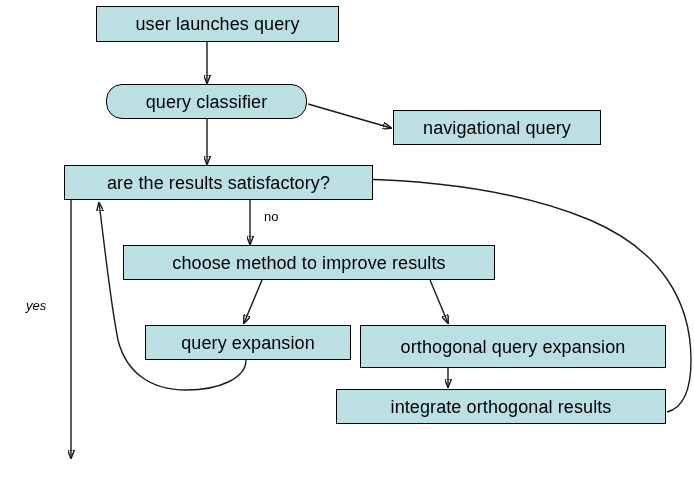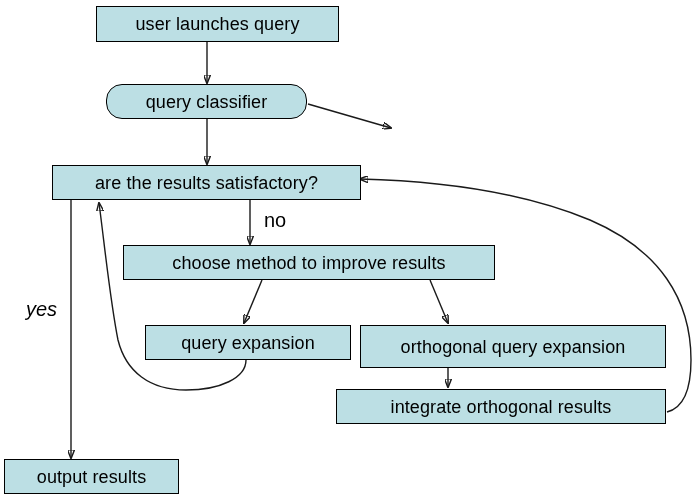--- a/index.html
+++ b/index.html
@@ -24,21 +24,21 @@
     font-size: 18px;
     line-height: 1;
     display: flex;
     align-items: center;
     justify-content: center;
     white-space: nowrap;
     letter-spacing: 0.1px;
   }
   .edge-label {
     position: absolute;
-    font-size: 20px;
+    font-size: 13px;
     color: #000000;
     line-height: 1;
     white-space: nowrap;
   }
   svg.edges {
     position: absolute;
     left: 0;
     top: 0;
     width: 694px;
     height: 500px;
@@ -85,42 +85,42 @@
   </svg>
 
   <div class="node" style="left:96px; top:6px; width:243px; height:36px;">
     <span>user launches query</span>
   </div>
 
   <div class="node" style="left:106px; top:84px; width:201px; height:35px;border-radius:16px;">
     <span>query classifier</span>
   </div>
 
+  <div class="node" style="left:393px; top:110px; width:208px; height:35px;">
+    <span>navigational query</span>
+  </div>
 
-  <div class="node" style="left:52px; top:165px; width:309px; height:35px;">
+  <div class="node" style="left:64px; top:165px; width:309px; height:35px;">
     <span>are the results satisfactory?</span>
   </div>
 
   <div class="node" style="left:123px; top:245px; width:372px; height:35px;">
     <span>choose method to improve results</span>
   </div>
 
   <div class="node" style="left:145px; top:325px; width:206px; height:35px;">
     <span>query expansion</span>
   </div>
 
   <div class="node" style="left:360px; top:325px; width:306px; height:43px;">
     <span>orthogonal query expansion</span>
   </div>
 
   <div class="node" style="left:336px; top:389px; width:330px; height:35px;">
     <span>integrate orthogonal results</span>
   </div>
 
-  <div class="node" style="left:4px; top:459px; width:175px; height:35px;">
-    <span>output results</span>
-  </div>
 
   <div class="edge-label" style="left:264px; top:210px;">no</div>
 
   <div class="edge-label" style="left:26px; top:299px;font-style:italic;">yes</div>
 
 </div>
 
 </body></html>

